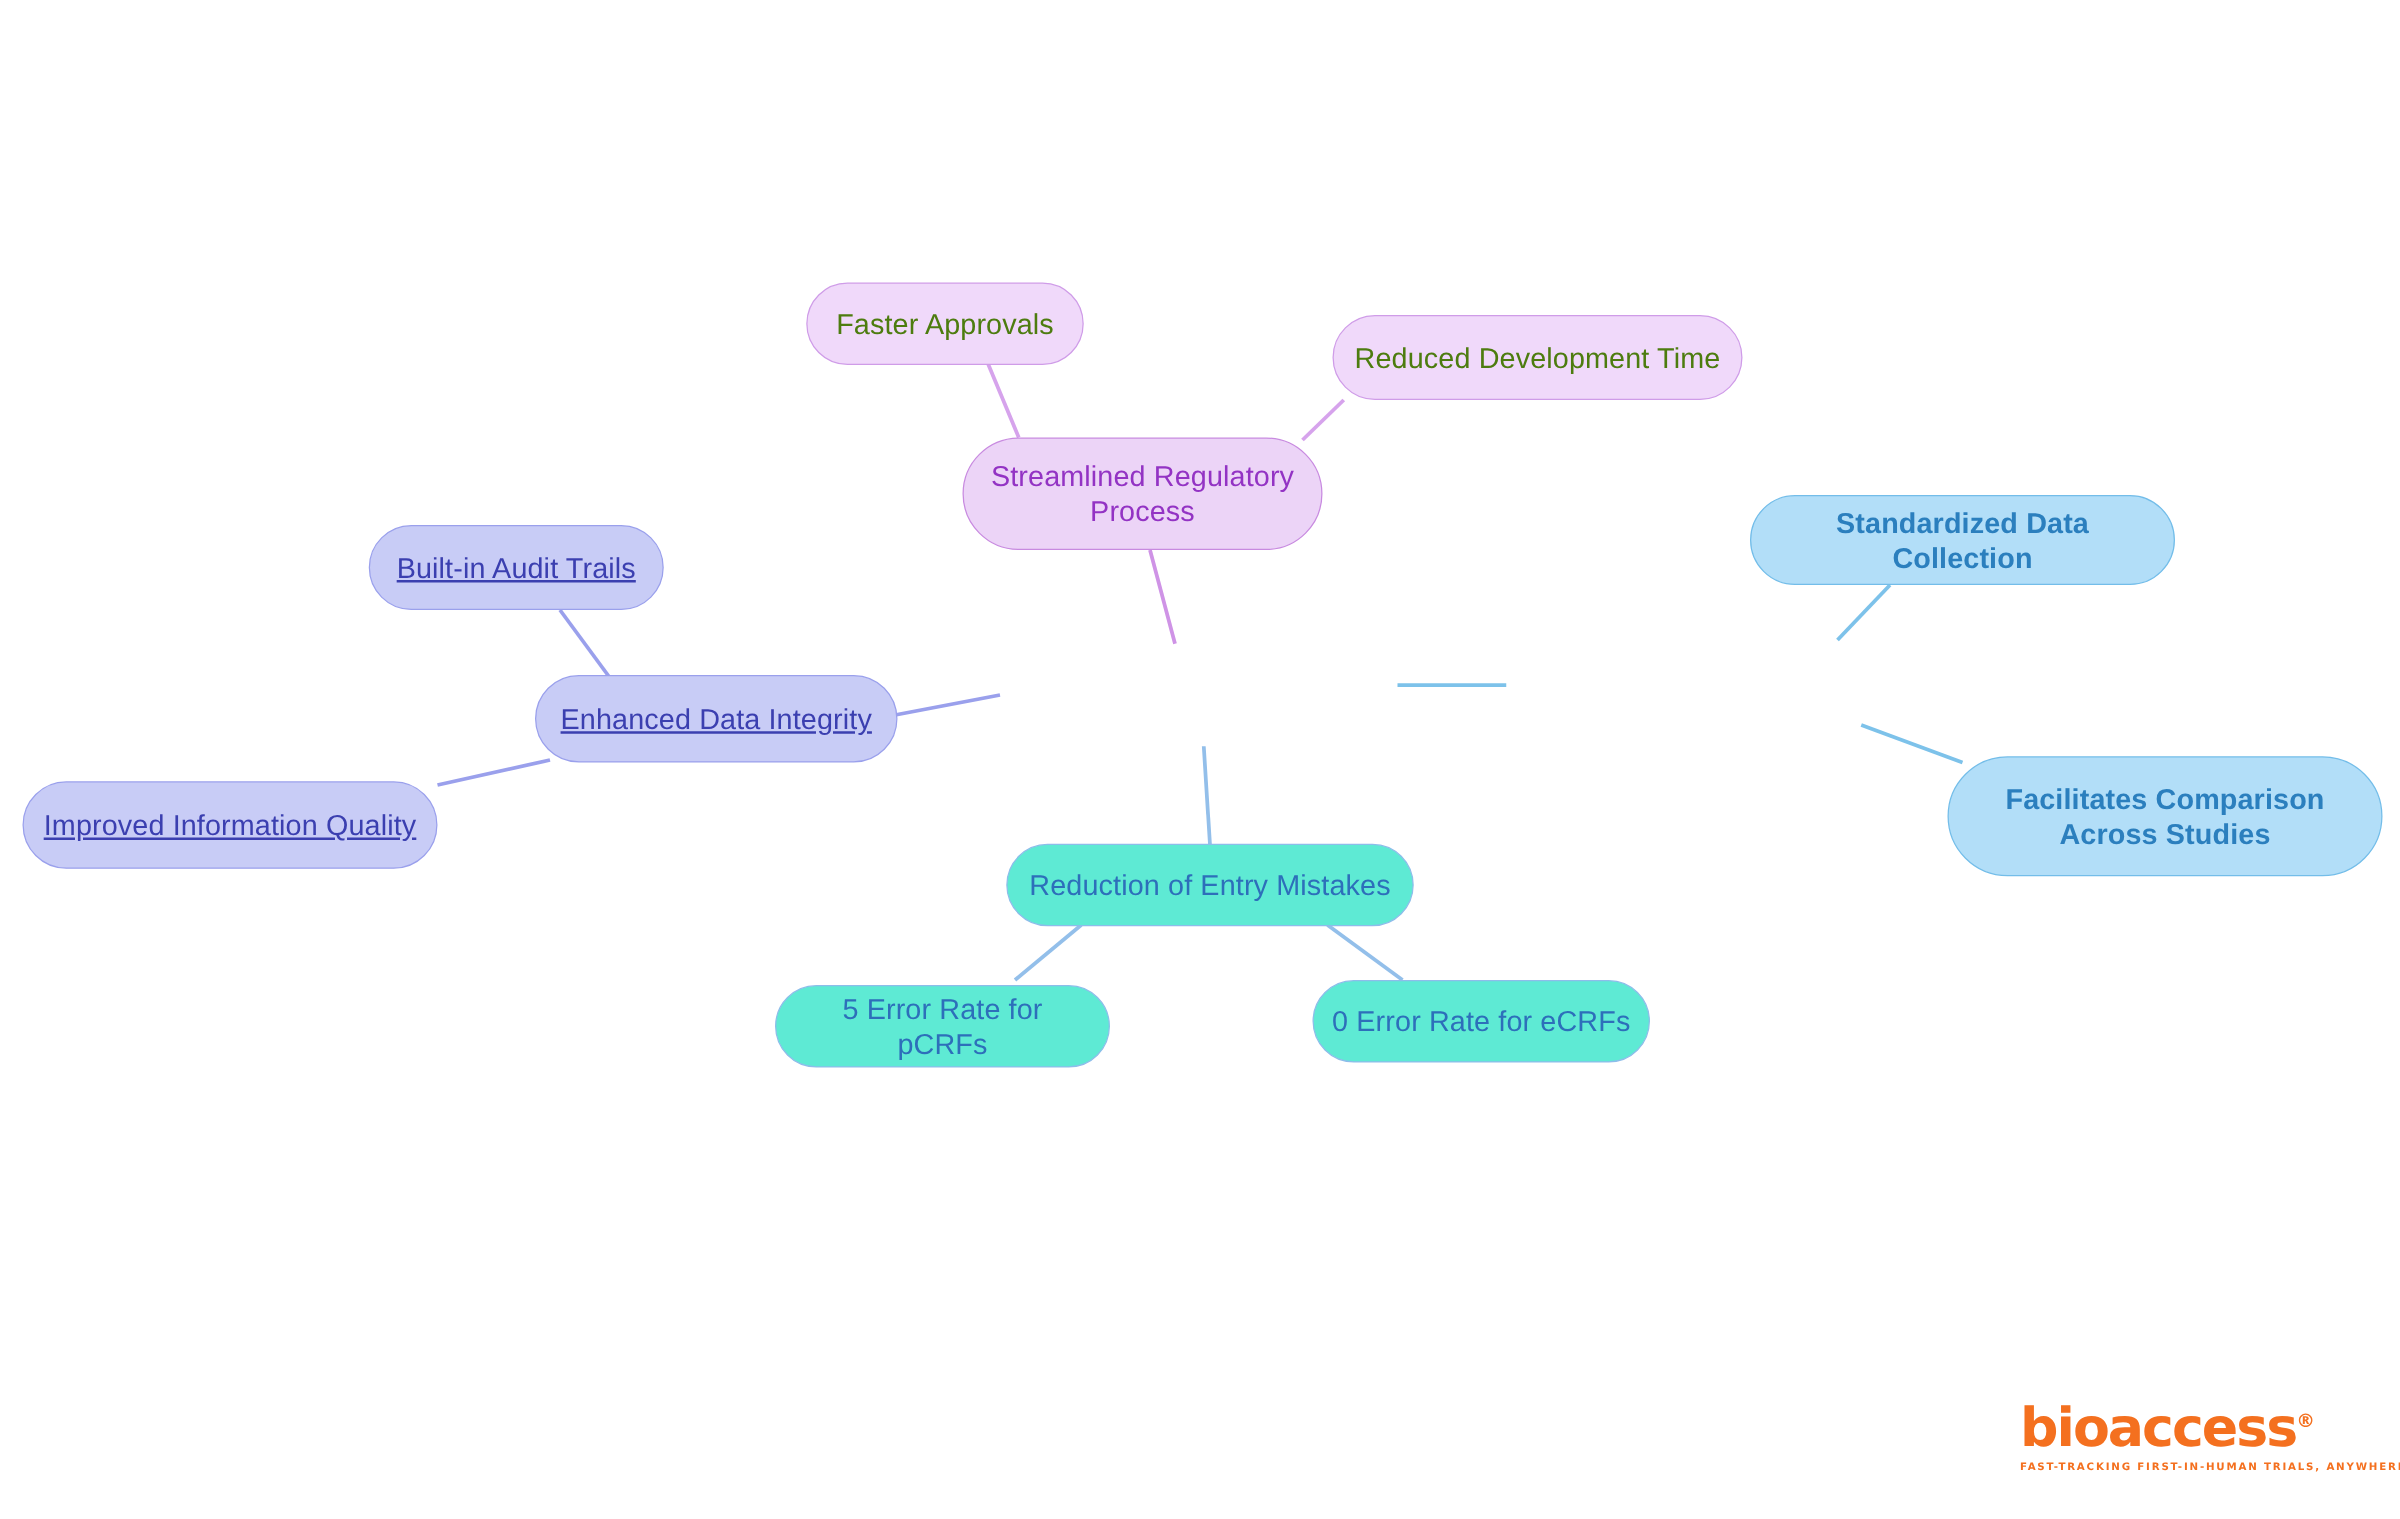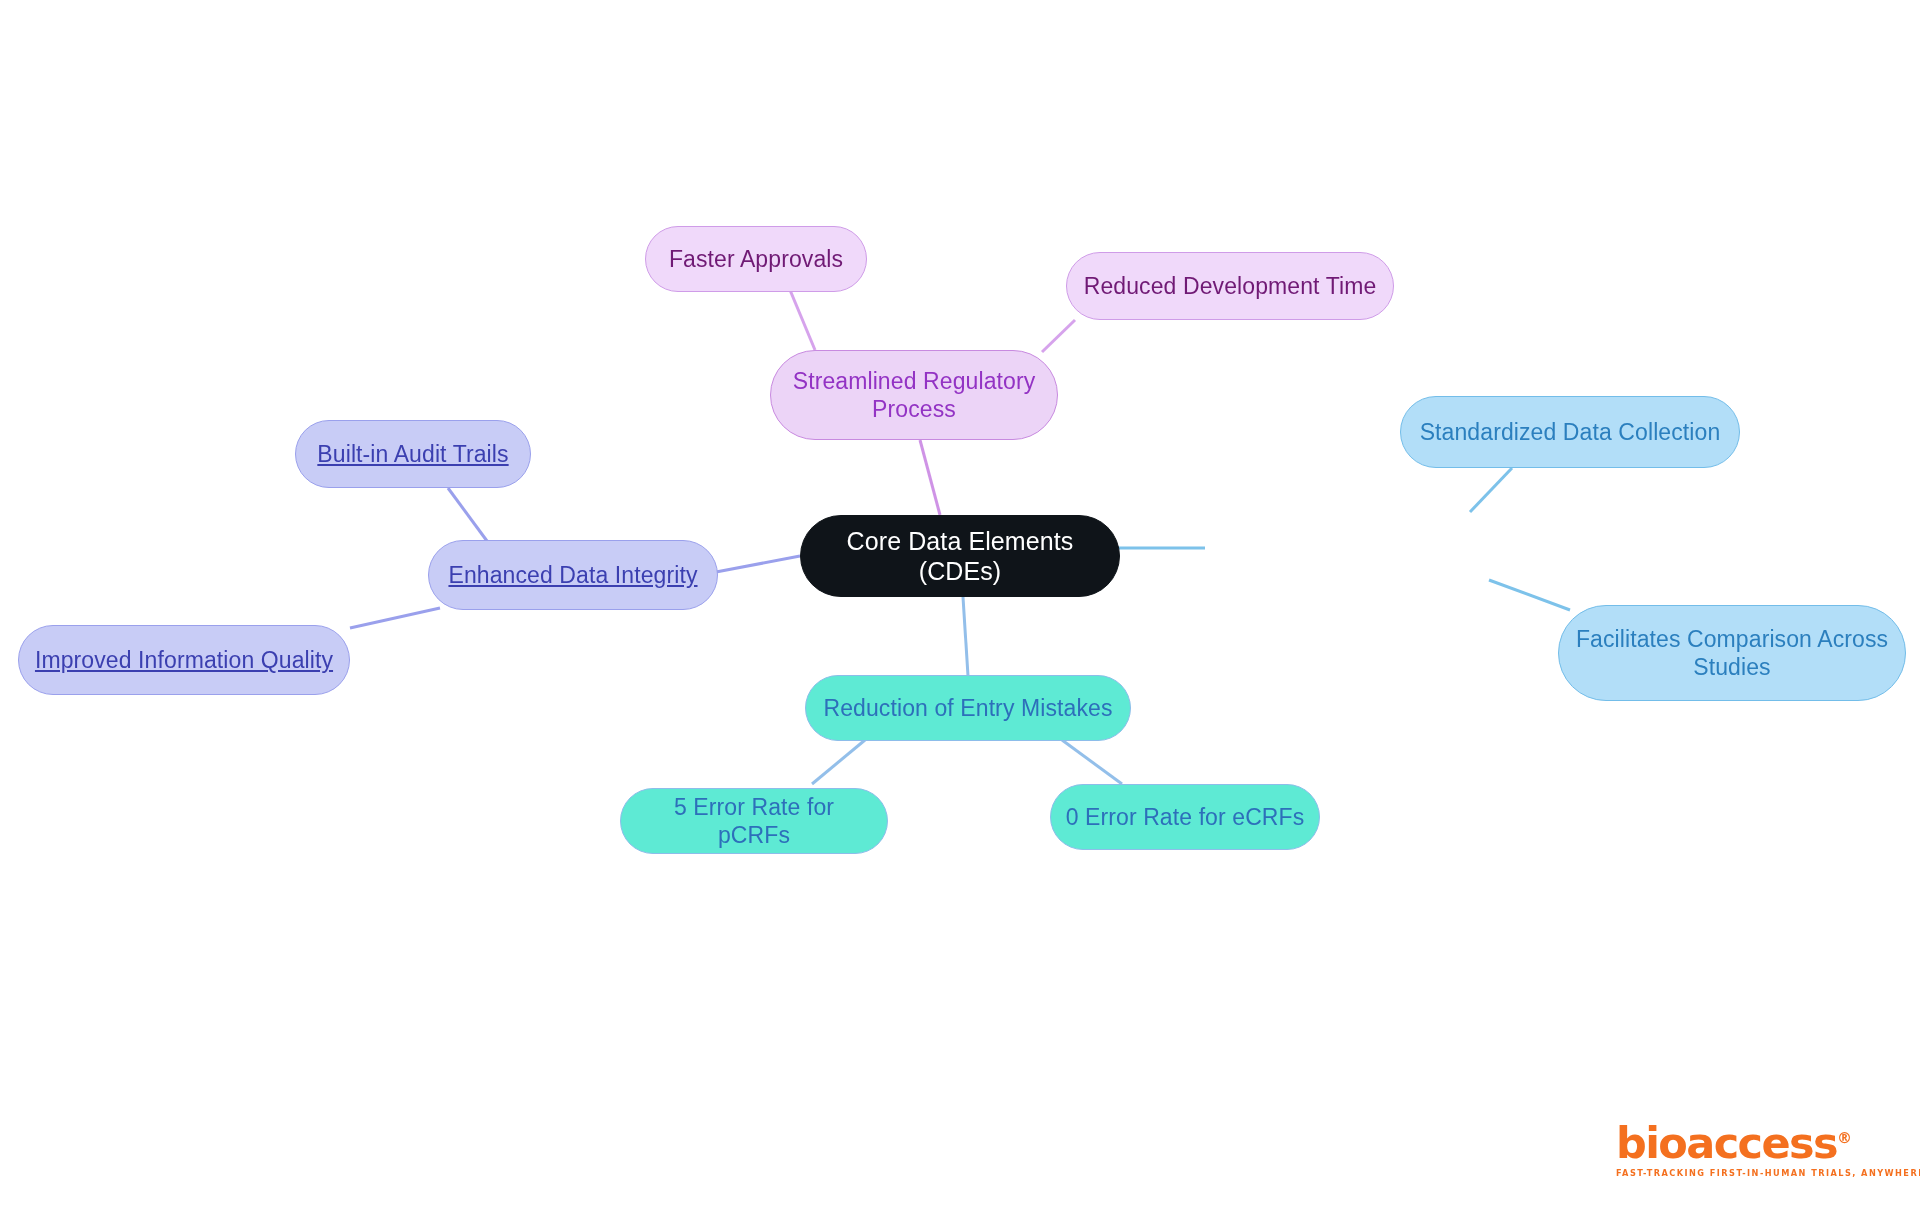--- a/index.html
+++ b/index.html
@@ -47,24 +47,24 @@
     color: #ffffff;
     font-size: 25px;
     border-radius: 44px;
   }
   .node-label {
     display: block;
     width: 100%;
   }
   
   .t-purple      { background:#ecd4f7; border-color:#c88ae0; color:#9333c4; font-size:23px; }
-  .t-purple-lite { background:#f0d9fa; border-color:#cf9ce8; color:#701a75; font-size:23px;align-items:center; }
+  .t-purple-lite { background:#f0d9fa; border-color:#cf9ce8; color:#4d7c0f; font-size:23px;align-items:center; }
   
   .t-blue      { background:#ade0fb; border-color:#6fbbe8; color:#2a7fbd; font-size:23px; }
-  .t-blue-soft { background:#b2def8; border-color:#73bde9; color:#2b7fbe; font-size:23px; }
+  .t-blue-soft { background:#b2def8; border-color:#73bde9; color:#2b7fbe; font-size:23px;font-weight:bold; }
   
   .t-blue2 { background:#5eead4; border-color:#8dbdea; color:#2d6fba; font-size:23px; }
   
   .t-lav { background:#c8ccf6; border-color:#9aa0ec; color:#3b3fb0; font-size:23px;text-decoration:underline; }
 
   #logo {
     position: absolute;
     left: 1616px;
     top: 1122px;
     width: 230px;
@@ -121,23 +121,20 @@
 
     <path d="M 1062 740 L 1122 784" fill="none" stroke="#93bfea" stroke-width="3"></path>
 
     <path d="M 800 556 L 716 572" fill="none" stroke="#9aa0ec" stroke-width="3"></path>
 
     <path d="M 487 541 L 448 488" fill="none" stroke="#9aa0ec" stroke-width="3"></path>
 
     <path d="M 440 608 L 350 628" fill="none" stroke="#9aa0ec" stroke-width="3"></path>
   </svg>
 
-  <div class="node node-root" style="left:800px; top:515px; width:320px; height:82px;">
-    <span class="node-label">Core Data Elements (CDEs)</span>
-  </div>
 
   <div class="node t-purple" style="left:770px; top:350px; width:288px; height:90px;justify-content:flex-end;">
     <span class="node-label">Streamlined Regulatory Process</span>
   </div>
   <div class="node t-purple-lite" style="left:645px; top:226px; width:222px; height:66px;">
     <span class="node-label">Faster Approvals</span>
   </div>
   <div class="node t-purple-lite" style="left:1066px; top:252px; width:328px; height:68px;">
     <span class="node-label">Reduced Development Time</span>
   </div>

